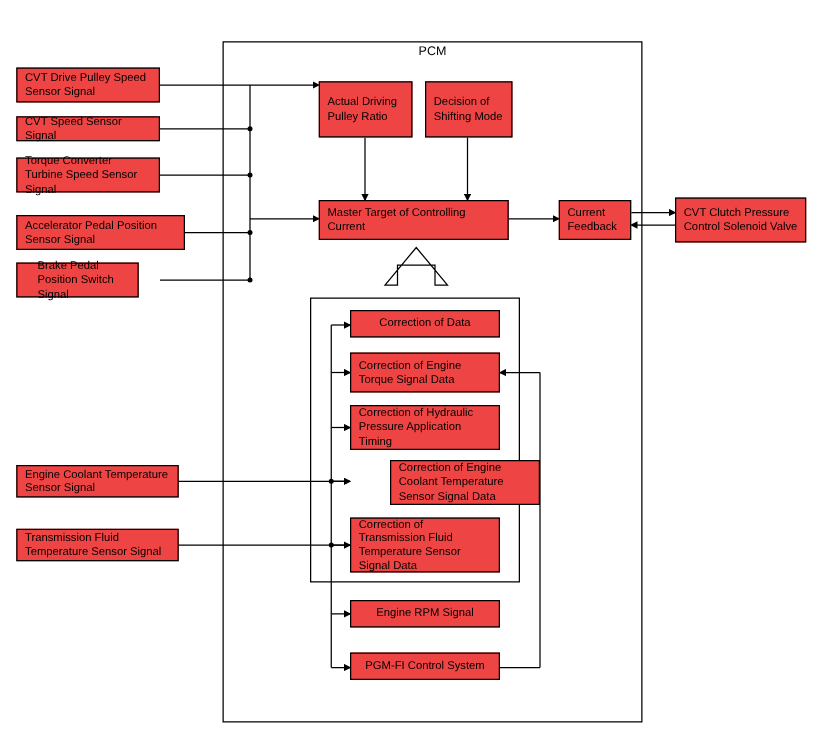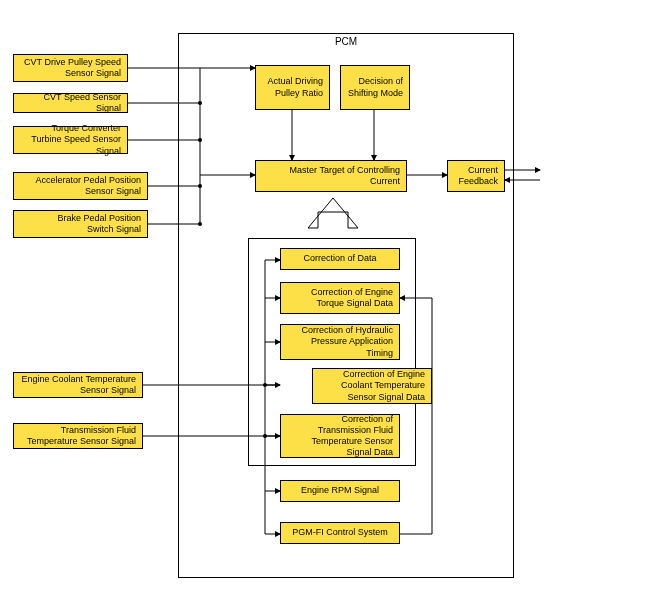--- a/index.html
+++ b/index.html
@@ -10,25 +10,25 @@
     background: #fff;
   }
   .canvas {
     position: relative;
     width: 658px;
     height: 605px;
   }
   .box {
     position: absolute;
     border: 1px solid #000;
-    background: #fde047;
+    background: #ef4444;
     display: flex;
     align-items: center;
     justify-content: center;
-    text-align: right;
+    text-align: left;
     padding: 3px 6px;
     box-sizing: border-box;
     line-height: 1.25;
   }
   .container-box {
     position: absolute;
     border: 1px solid #000;
     background: transparent;
     box-sizing: border-box;
   }
@@ -119,21 +119,21 @@
   </div>
   <div class="box" style="left:13px; top:93px; width:115px; height:20px;">
     <span>CVT Speed Sensor Signal</span>
   </div>
   <div class="box" style="left:13px; top:126px; width:115px; height:28px;">
     <span>Torque Converter Turbine Speed Sensor Signal</span>
   </div>
   <div class="box" style="left:13px; top:172px; width:135px; height:28px;">
     <span>Accelerator Pedal Position Sensor Signal</span>
   </div>
-  <div class="box" style="left:13px; top:210px; width:135px; height:28px;padding-left:16px;">
+  <div class="box" style="left:13px; top:210px; width:98px; height:28px;padding-left:16px;">
     <span>Brake Pedal Position Switch Signal</span>
   </div>
   <div class="box" style="left:13px; top:372px; width:130px; height:26px;">
     <span>Engine Coolant Temperature Sensor Signal</span>
   </div>
   <div class="box" style="left:13px; top:423px; width:130px; height:26px;">
     <span>Transmission Fluid Temperature Sensor Signal</span>
   </div>
 
   <div class="box" style="left:255px; top:65px; width:75px; height:45px;">
@@ -143,20 +143,23 @@
     <span>Decision of Shifting Mode</span>
   </div>
   <div class="box" style="left:255px; top:160px; width:152px; height:32px;">
     <span>Master Target of Controlling Current</span>
   </div>
 
   <div class="box" style="left:447px; top:160px; width:58px; height:32px;">
     <span>Current Feedback</span>
   </div>
 
+  <div class="box" style="left:540px; top:158px; width:105px; height:36px;">
+    <span>CVT Clutch Pressure Control Solenoid Valve</span>
+  </div>
 
   <div class="container-box" style="left:248px; top:238px; width:168px; height:228px;"></div>
 
   <div class="box" style="left:280px; top:248px; width:120px; height:22px;">
     <span>Correction of Data</span>
   </div>
   <div class="box" style="left:280px; top:282px; width:120px; height:32px;">
     <span>Correction of Engine Torque Signal Data</span>
   </div>
   <div class="box" style="left:280px; top:324px; width:120px; height:36px;">

